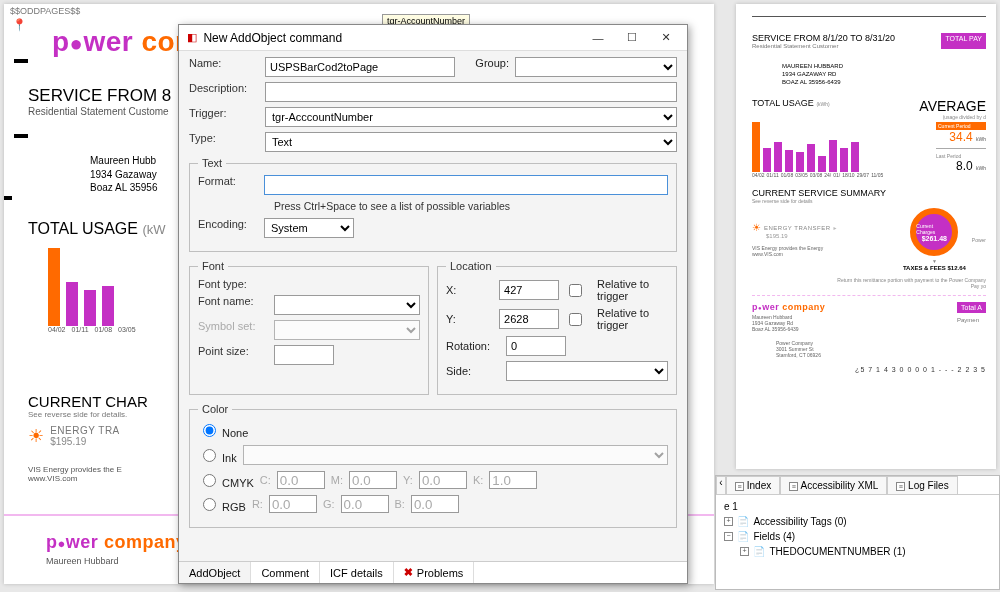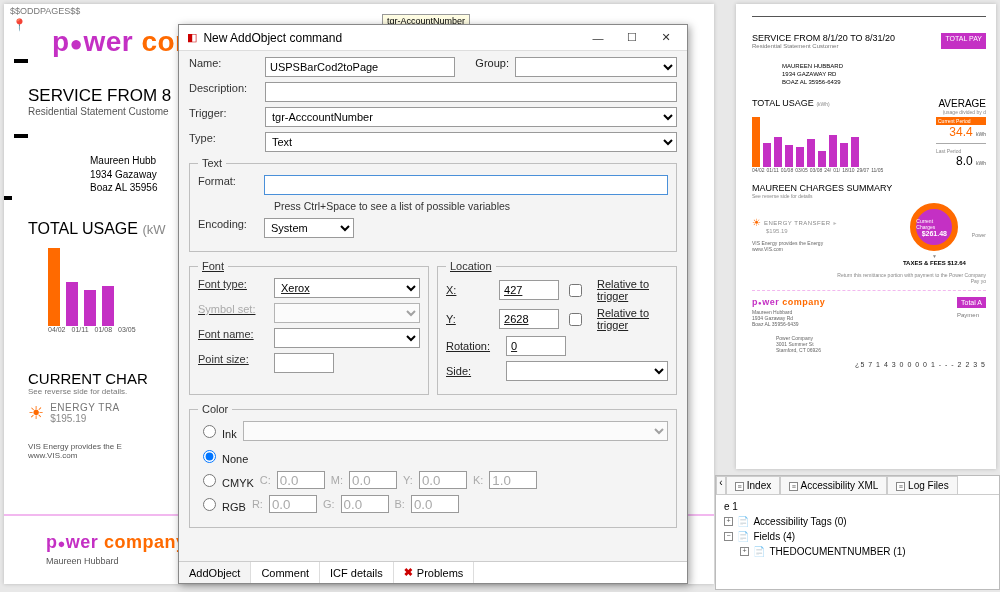--- a/index.html
+++ b/index.html
@@ -35,21 +35,21 @@
   .form { padding:6px 10px 0 10px; font-size:11px; color:#222; }
   .frow { display:flex; gap:6px; margin-bottom:5px; }
   .lbl { width:70px; color:#333; }
   input[type=text], select, .txt { height:20px; font-size:11px; border:1px solid #9a9a9a; background:#fff; padding:1px 4px; }
   select { padding:0 2px; }
   .wide { flex:1; }
   fieldset { border:1px solid #bfbfbf; margin:4px 0; padding:6px 8px 8px 8px; }
   legend { font-size:11px; padding:0 4px; color:#333; }
   .hint { font-size:10.5px; color:#333; margin:4px 0 6px 76px; }
   .two-col { display:flex; gap:8px; }
-  .two-col fieldset { flex:1;text-decoration:underline; }
+  .two-col fieldset { flex:1; }
   .locrow { display:flex; align-items:center; gap:6px; margin-bottom:5px; }
   .locrow .ll { width:54px; }
   .num { width:60px; text-align:left; }
   .chk { display:flex; align-items:center; gap:12px; }
   .radio-row { display:flex; align-items:center; gap:6px; margin-bottom:6px; }
   .swatch { width:48px; height:18px; border:1px solid #9a9a9a; background:#fff; }
   .colorbtn { margin-left:auto; width:110px; height:22px; border:1px solid #bbb; background:#f0f0f0; color:#999; font-size:11px; display:flex; align-items:center; justify-content:center; gap:6px; }
   .colorbtn .sw { width:24px; height:10px; background:linear-gradient(90deg,#bbb,#ddd); }
   .bottom-tabs { margin-top:auto; display:flex; border-top:1px solid #ccc; background:#fff; font-size:11px; }
   .btab { padding:4px 10px; border-right:1px solid #ddd; display:flex; align-items:center; gap:4px; }
@@ -94,21 +94,21 @@
         <div class="bar m" style="height:36px"></div>
         <div class="bar m" style="height:40px"></div>
       </div>
       <div class="xlabels">
         <span>04/02</span>
         <span>01/11</span>
         <span>01/08</span>
         <span>03/05</span>
       </div>
     </div>
-    <div style="position:absolute; left:24px; top:366px;">
+    <div style="position:absolute; left:24px; top:389px;">
       <div style="font-size:15px">CURRENT CHAR</div>
       <div style="font-size:8px;color:#777">See reverse side for details.</div>
       <div style="display:flex;align-items:center;gap:6px;margin-top:6px">
         <span class="orng" style="font-size:18px">☀</span>
         <div>
           <div style="font-size:10px;color:#777;letter-spacing:.5px">ENERGY TRA</div>
           <div style="font-size:10px;color:#888">$195.19</div>
         </div>
       </div>
       <div style="font-size:8px;color:#555;margin-top:18px">VIS Energy provides the E</div>
@@ -136,21 +136,21 @@
         </div>
         <div class="badge">TOTAL PAY</div>
       </div>
       <div style="margin:14px 0 0 30px;font-size:6px;line-height:1.3">
         <div>MAUREEN HUBBARD</div>
           <div>1934 GAZAWAY RD</div>
           <div>BOAZ AL  35956-6439</div>
       </div>
       <div style="display:flex;justify-content:space-between;margin-top:12px">
         <div style="font-size:9px"><span>TOTAL USAGE</span> <span style="font-size:5px;color:#888">(kWh)</span></div>
-        <div style="font-size:10px">AVERAGE</div>
+        <div style="font-size:14px">AVERAGE</div>
       </div>
       <div style="font-size:5px;color:#888;text-align:right">(usage divided by d</div>
       <div style="display:flex;gap:8px;margin-top:2px">
         <div class="mini" style="flex:1">
           <div class="bar-row" style="height:50px;gap:3px">
             <div class="bar o" style="height:50px"></div>
             <div class="bar m" style="height:24px"></div>
             <div class="bar m" style="height:30px"></div>
             <div class="bar m" style="height:22px"></div>
             <div class="bar m" style="height:20px"></div>
@@ -174,21 +174,21 @@
           </div>
         </div>
         <div style="width:50px">
           <div style="background:#ff6a00;color:#fff;font-size:5px;padding:1px 2px">Current Period</div>
           <div style="text-align:right;font-size:12px" class="orng"><span>34.4</span> <span style="font-size:5px;color:#555">kWh</span></div>
           <div style="border-top:1px solid #aaa;margin:4px 0"></div>
           <div style="font-size:5px;color:#888">Last Period</div>
           <div style="text-align:right;font-size:12px"><span>8.0</span> <span style="font-size:5px;color:#555">kWh</span></div>
         </div>
       </div>
-      <div style="font-size:9px;margin-top:10px">MAUREEN CHARGES SUMMARY</div>
+      <div style="font-size:9px;margin-top:10px">CURRENT SERVICE SUMMARY</div>
       <div style="font-size:5px;color:#888">See reverse side for details</div>
       <div style="display:flex;align-items:center;gap:6px;margin-top:4px">
         <div style="flex:1">
           <div style="display:flex;align-items:center;gap:3px">
             <span class="orng" style="font-size:10px">☀</span>
             <span style="font-size:6px;color:#888;letter-spacing:.5px">ENERGY TRANSFER</span>
             <span style="color:#bbb">▸</span>
           </div>
           <div style="font-size:6px;color:#999;margin-left:14px">$195.19</div>
           <div style="font-size:5px;color:#666;margin-top:6px">VIS Energy provides the Energy</div>
@@ -302,29 +302,28 @@
         <span class="lbl" style="width:60px">Encoding:</span>
         <select style="width:90px"><option>System</option></select>
       </div>
     </fieldset>
 
     <div class="two-col">
       <fieldset>
         <legend>Font</legend>
         <div class="frow">
             <span class="lbl">Font type:</span>
-          <select class="wide"><option>Xerox</option></select>
+          </div>
+        <div class="frow">
+            <span class="lbl">Font name:</span>
+          <select class="wide"><option></option></select>
           </div>
         <div class="frow">
             <span class="lbl disabled">Symbol set:</span>
           <select class="wide" disabled=""><option></option></select>
-          </div>
-        <div class="frow">
-            <span class="lbl">Font name:</span>
-          <select class="wide"><option></option></select>
           </div>
         <div class="frow">
             <span class="lbl">Point size:</span>
           <input type="text" style="width: 60px;" value="">
           </div>
       </fieldset>
 
       <fieldset>
         <legend>Location</legend>
         <div class="locrow">
@@ -350,25 +349,25 @@
         <div class="locrow">
             <span class="ll">Side:</span>
           <select class="wide"><option></option></select>
           </div>
       </fieldset>
     </div>
 
     <fieldset>
       <legend>Color</legend>
       <div class="radio-row">
+          <label><input type="radio" name="clr" checked="" style=""> <span>None</span></label>
+        </div>
+      <div class="radio-row">
           <label><input type="radio" name="clr" style=""> <span>Ink</span></label>
         <select style="flex:1" disabled=""><option></option></select>
-        </div>
-      <div class="radio-row">
-          <label><input type="radio" name="clr" checked="" style=""> <span>None</span></label>
         </div>
       <div class="radio-row">
         <label><input type="radio" name="clr" style=""> <span>CMYK</span></label>
         <span class="disabled">C:</span>
           <input class="swatch disabled" disabled="" value="0.0" style="">
         <span class="disabled">M:</span>
           <input class="swatch disabled" disabled="" value="0.0" style="">
         <span class="disabled">Y:</span>
           <input class="swatch disabled" disabled="" value="0.0" style="">
         <span class="disabled">K:</span>

